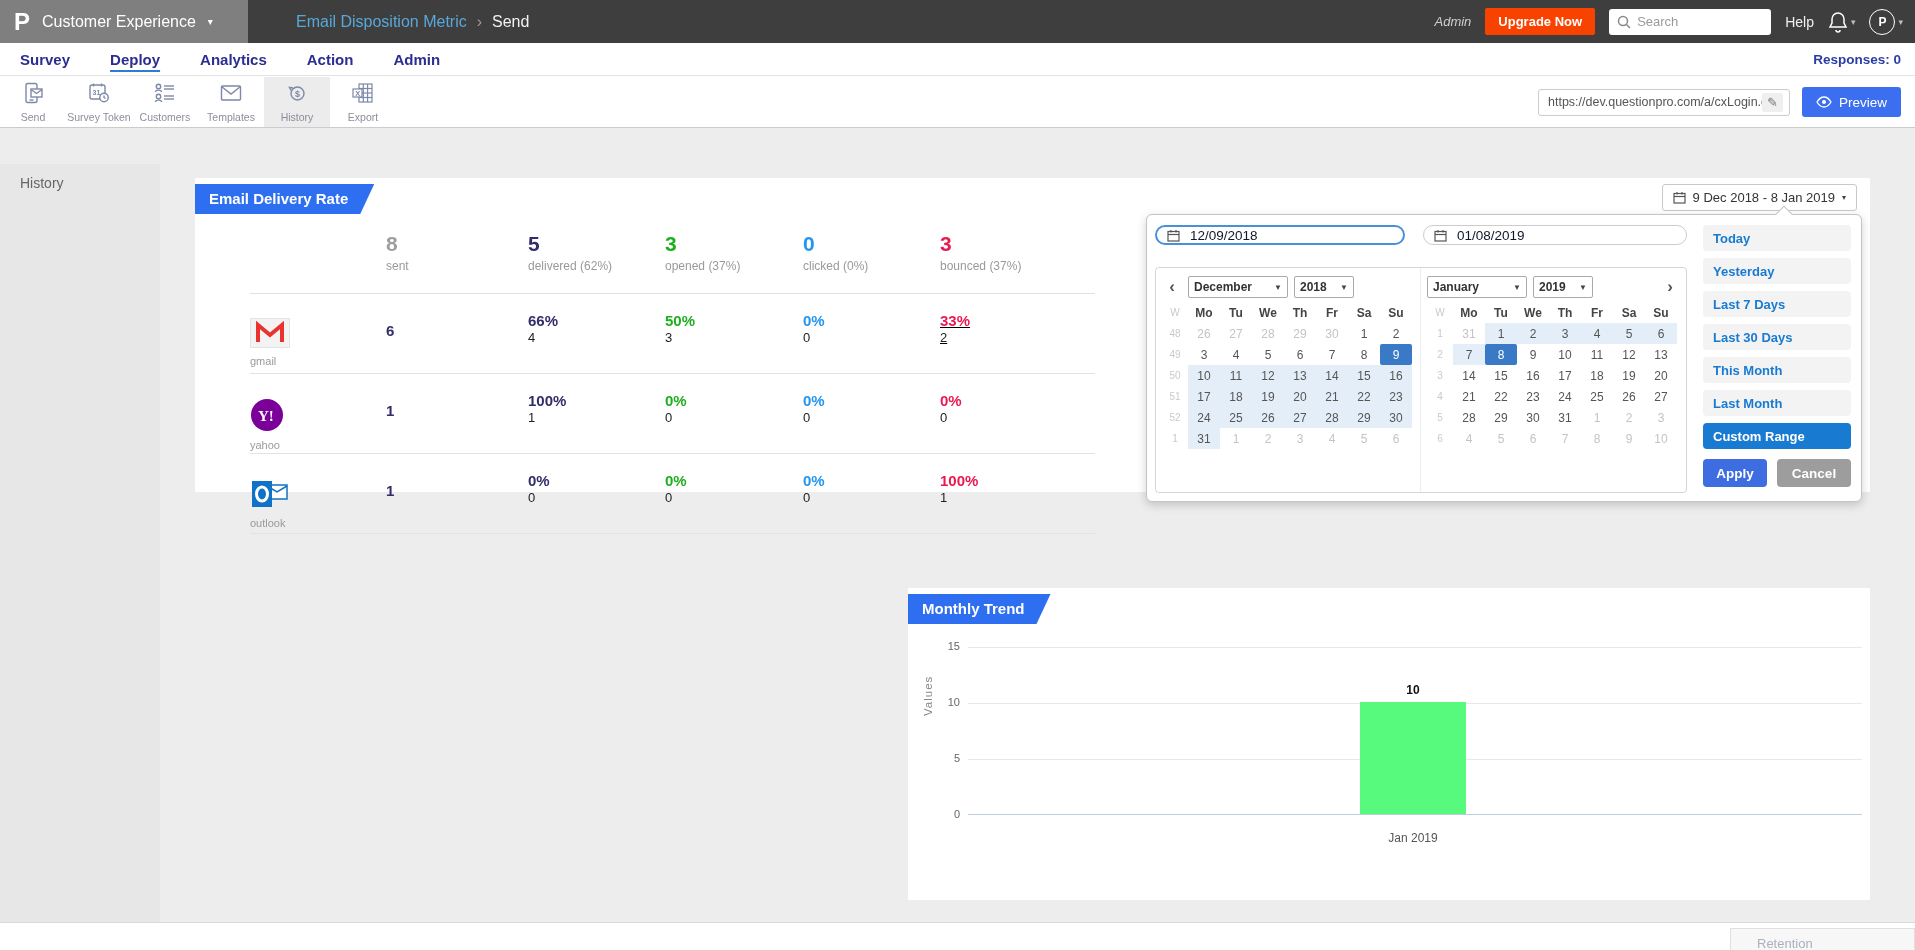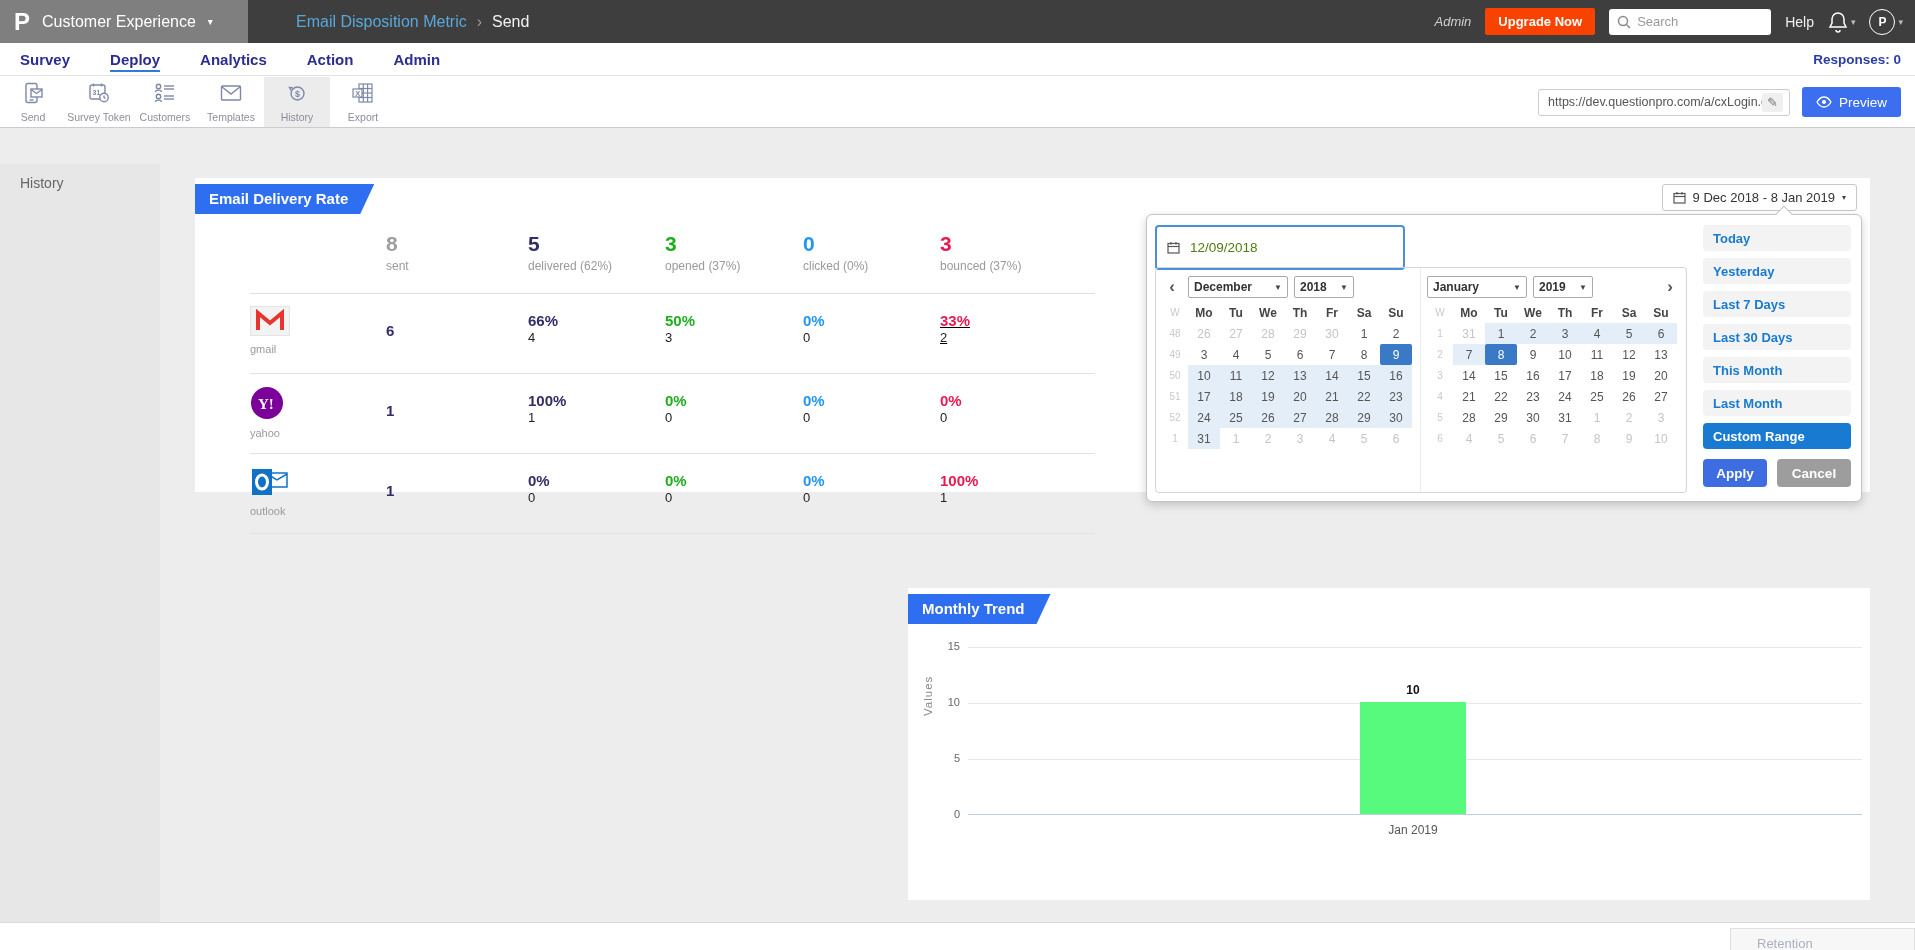--- a/index.html
+++ b/index.html
@@ -62,34 +62,34 @@
   .panel-completion { left:195px; top:588px; width:680px; height:312px; }
   .panel-trend { left:908px; top:588px; width:962px; height:312px; }
   .ribbon { position:absolute; left:0; top:6px; height:30px; line-height:30px; background:#2e6ff2; color:#fff; font-size:15px; font-weight:bold; padding:0 26px 0 14px; clip-path:polygon(0 0, 100% 0, calc(100% - 14px) 100%, 0 100%); }
 
   
   .stats-row { position:absolute; left:55px; top:50px; width:845px; height:66px; border-bottom:1px solid #e0e0e0; }
   .stat { position:absolute; top:4px; }
   .stat-value { font-size:21px; font-weight:bold; line-height:1.15; }
   .stat-label { font-size:12px; color:#9a9a9a; margin-top:3px; }
   .prov-row { position:absolute; left:55px; width:845px; height:80px; border-bottom:1px solid #e3e3e3; }
-  .prov-cell { position:absolute; left:0; top:12px; width:110px; text-align:left; }
+  .prov-cell { position:absolute; left:0; top:24px; width:110px; text-align:left; }
   .prov-name { font-size:11px; color:#9a9a9a; margin-top:3px; }
   .pv-sent { position:absolute; top:28px; font-size:15px; font-weight:bold; color:#312d68; }
   .pv { position:absolute; top:18px; }
   .pv-pct { font-size:15px; font-weight:bold; }
   .pv-count { font-size:13px; color:#222; margin-top:1px; }
   .c-gray { color:#9e9e9e; } .c-navy { color:#312d68; } .c-green { color:#1eaf1e; } .c-blue { color:#2196f3; } .c-red { color:#ea1950; }
 
   .range-btn { position:absolute; right:13px; top:6px; height:27px; background:#fff; border:1px solid #c8c8c8; border-radius:3px; display:flex; align-items:center; gap:7px; padding:0 10px; font-size:13px; color:#333; cursor:pointer; }
 
   
   .dp { position:absolute; left:1146px; top:214px; width:716px; height:288px; background:#fff; border:1px solid #c4c4c4; border-radius:6px; box-shadow:0 3px 10px rgba(0,0,0,0.18); z-index:20; }
   .dp-arrow { position:absolute; left:1778px; top:208px; width:12px; height:12px; background:#fff; border-left:1px solid #c4c4c4; border-top:1px solid #c4c4c4; transform:rotate(45deg); z-index:21; }
-  .dp-input { position:absolute; height:45px; border:1px solid #ccc; border-radius:4px; display:flex; align-items:center; gap:10px; padding:0 10px; font-size:13.5px; color:#4d7c0f; background:#fff; }
+  .dp-input { position:absolute; height:20px; border:1px solid #ccc; border-radius:13px; display:flex; align-items:center; gap:10px; padding:0 10px; font-size:13.5px; color:#0f172a; background:#fff; }
   .dp-input.focused { border:2px solid #4a90d9; }
   .dp-start { left:8px; top:10px; width:250px; }
   .dp-end { left:276px; top:10px; width:264px; }
   .cal-box { position:absolute; left:8px; top:52px; width:532px; height:226px; border:1px solid #d6d6d6; border-radius:4px; display:flex; }
   .cal { width:266px; padding:7px 6px 0 6px; }
   .cal:first-child { border-right:1px solid #ededed; }
   .cal-head { height:24px; display:flex; align-items:center; gap:6px; margin-bottom:3px; }
   .cal-arrow { font-size:17px; font-weight:bold; color:#555; width:20px; text-align:center; cursor:pointer; }
   .cal-select { border:1px solid #aaa; border-radius:2px; height:22px; display:flex; align-items:center; justify-content:space-between; padding:0 5px; font-size:12px; font-weight:bold; color:#333; background:#fff; cursor:pointer; }
   .sel-month { width:100px; } .sel-year { width:60px; }
@@ -396,20 +396,29 @@
   <div class="dp-arrow"></div>
   <div class="dp">
     <div class="dp-input dp-start focused">
       <svg width="13" height="13" viewBox="0 0 13 13">
           <rect x="1" y="2.5" width="11" height="9.5" fill="none" stroke="#555" stroke-width="1.2"></rect>
           <line x1="1" y1="5.5" x2="12" y2="5.5" stroke="#555" stroke-width="1.2"></line>
           <line x1="4" y1="1" x2="4" y2="3.5" stroke="#555" stroke-width="1.2"></line>
           <line x1="9" y1="1" x2="9" y2="3.5" stroke="#555" stroke-width="1.2"></line>
         </svg>
       <span>12/09/2018</span>
+    </div>
+    <div class="dp-input dp-end">
+      <svg width="13" height="13" viewBox="0 0 13 13">
+          <rect x="1" y="2.5" width="11" height="9.5" fill="none" stroke="#555" stroke-width="1.2"></rect>
+          <line x1="1" y1="5.5" x2="12" y2="5.5" stroke="#555" stroke-width="1.2"></line>
+          <line x1="4" y1="1" x2="4" y2="3.5" stroke="#555" stroke-width="1.2"></line>
+          <line x1="9" y1="1" x2="9" y2="3.5" stroke="#555" stroke-width="1.2"></line>
+        </svg>
+      <span>01/08/2019</span>
     </div>
     <div class="cal-box" id="cal-box">
         <div class="cal">
           <div class="cal-head">
             <div class="cal-arrow">‹</div>
             <div class="cal-select sel-month">
               <span>December</span>
               <span class="sel-tri">▼</span>
             </div>
             <div class="cal-select sel-year">
@@ -564,21 +573,21 @@
 
   <section class="panel panel-trend">
     <div class="ribbon">Monthly Trend</div>
     <span class="yaxis-label">Values</span>
     <div class="trend-plot" id="trend-plot">
         <div class="gridline" style="top: 112px;"></div>
         <div class="gridline" style="top: 56px;"></div>
         <div class="gridline" style="top: 0px;"></div>
         <div class="bar" style="left: 392px; width: 106px; height: 112px; background: rgb(88, 250, 126);"></div>
         <div class="bar-label" style="left: 392px; width: 106px; top: 36px;">10</div>
-        <div class="xcat" style="left: 392px; width: 106px; top: 176px;">Jan 2019</div>
+        <div class="xcat" style="left: 392px; width: 106px; top: 184px;">Jan 2019</div>
       </div>
     <div id="trend-yticks">
         <div class="ytick" style="left: 26px; top: 220px;">0</div>
         <div class="ytick" style="left: 26px; top: 164px;">5</div>
         <div class="ytick" style="left: 26px; top: 108px;">10</div>
         <div class="ytick" style="left: 26px; top: 52px;">15</div>
       </div>
   </section>
 
   <div class="bottom-strip"></div>

